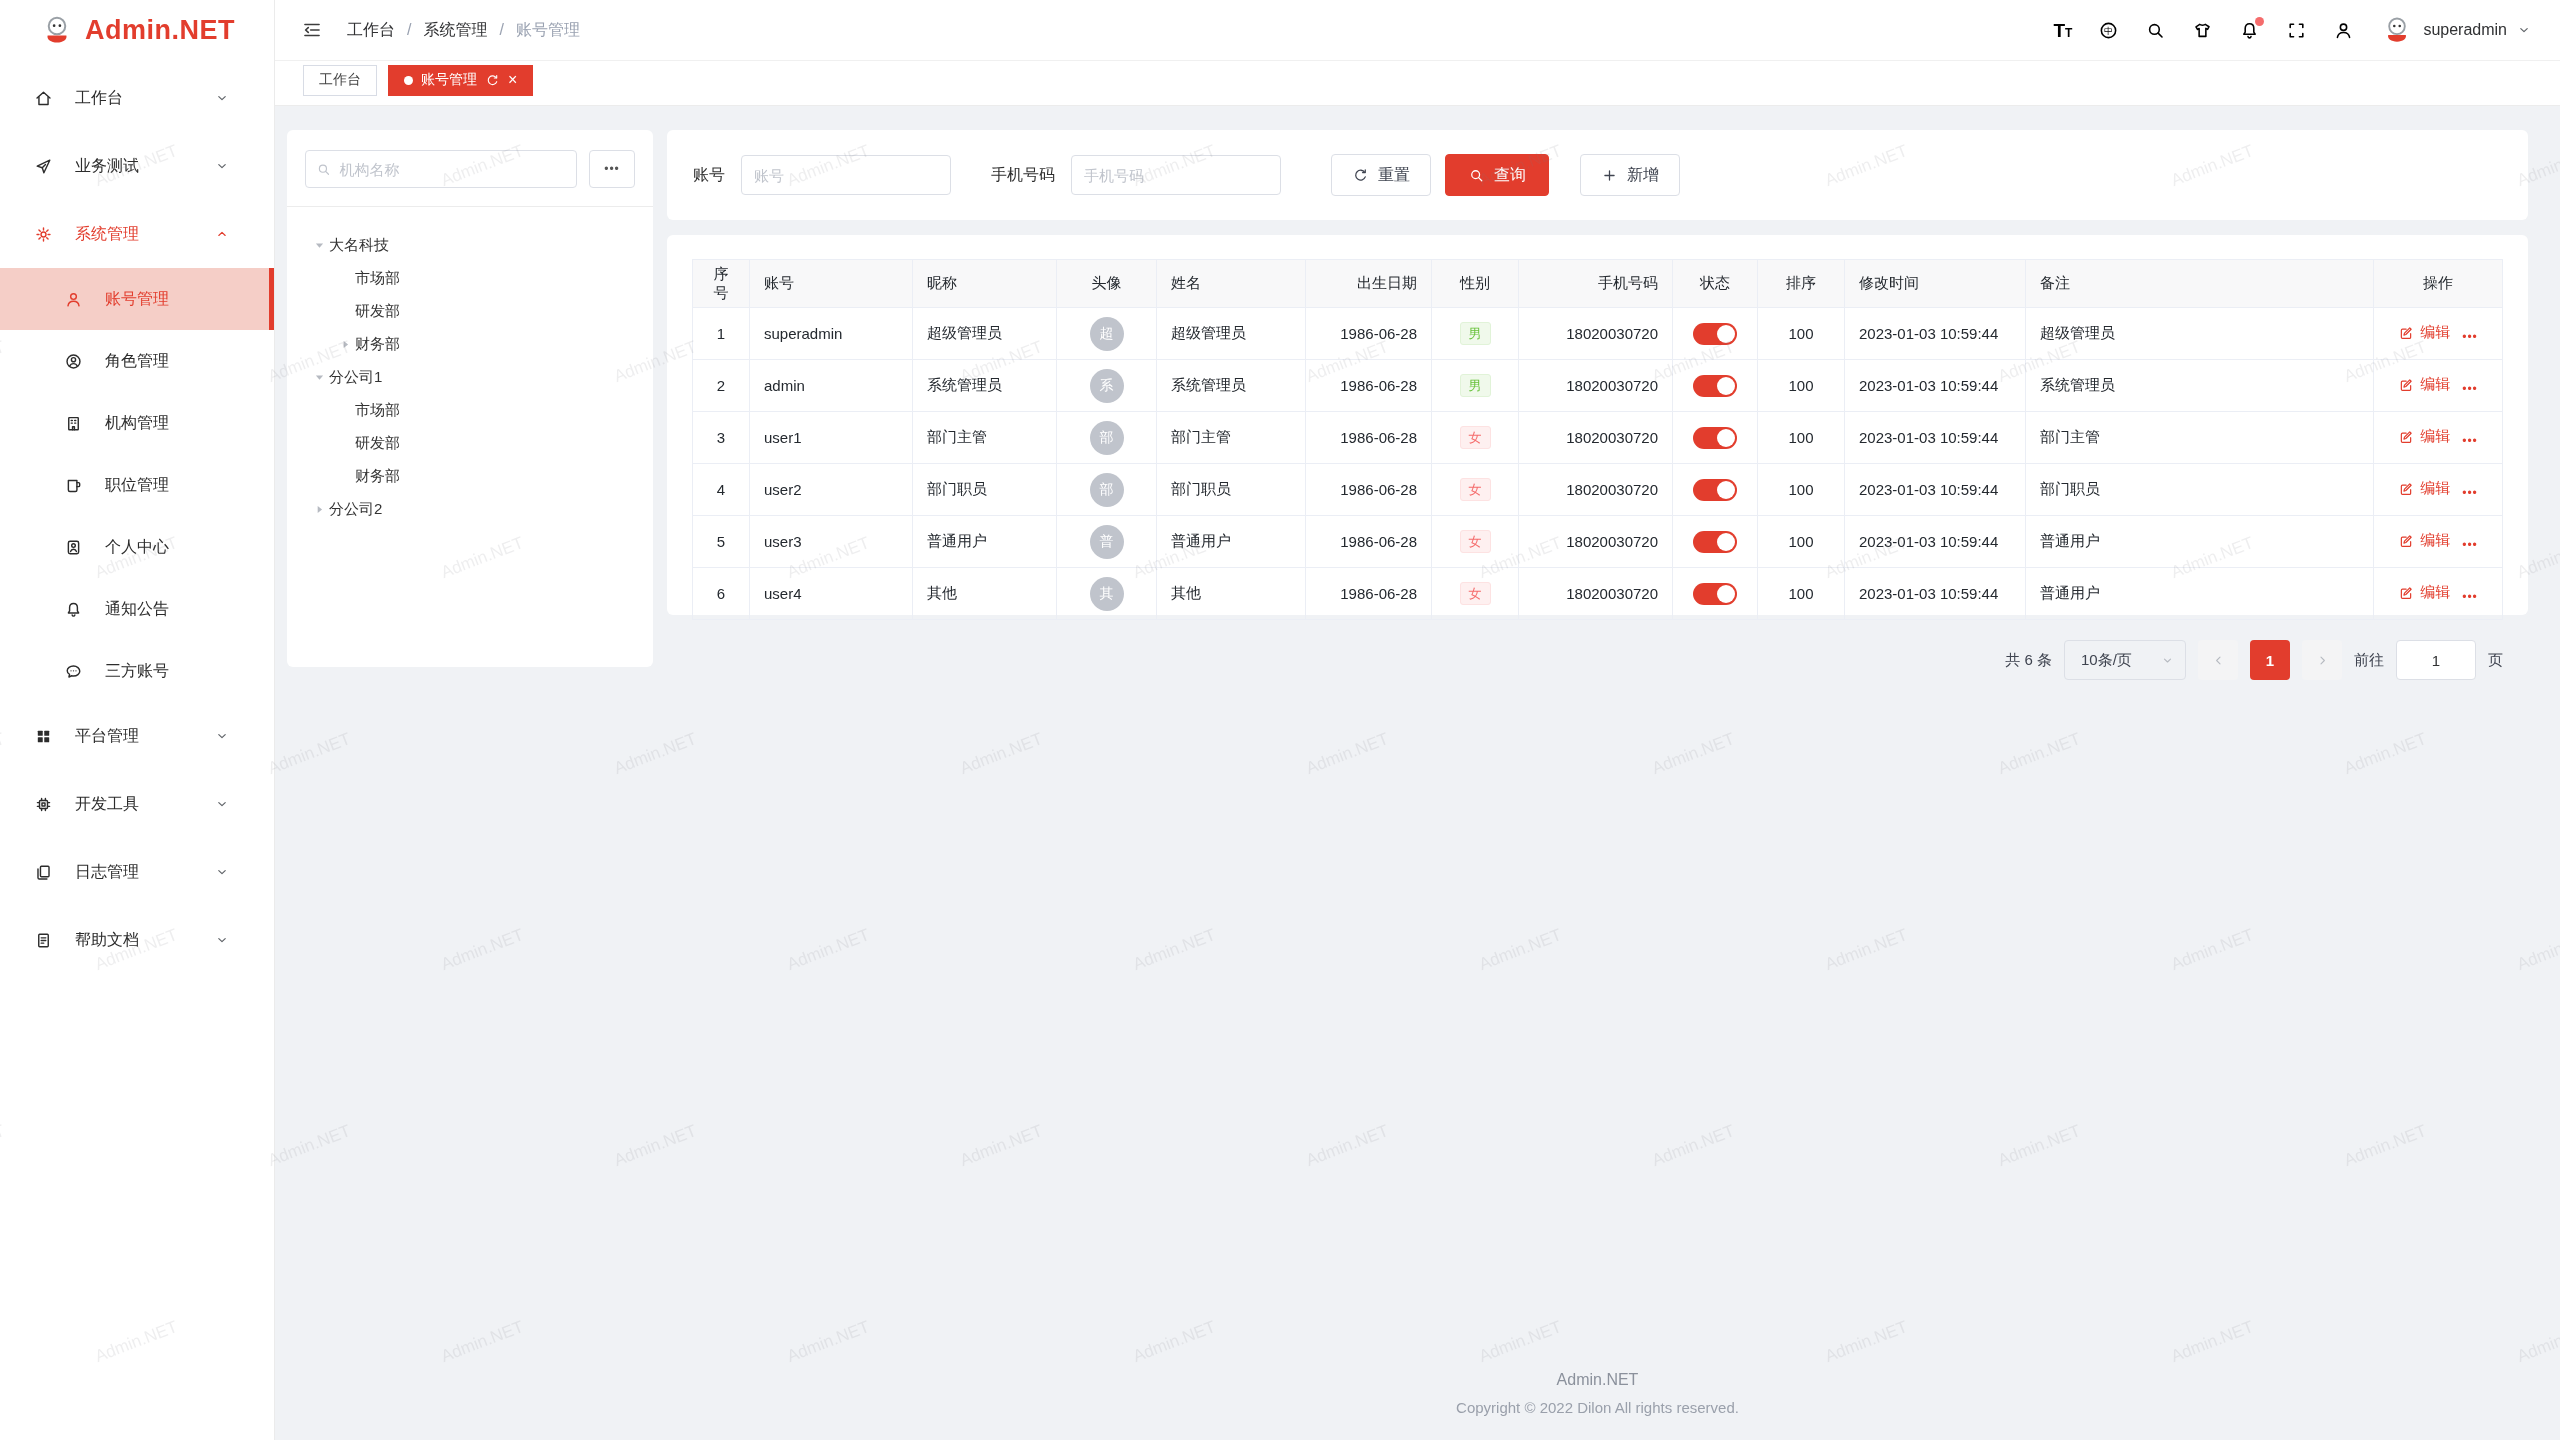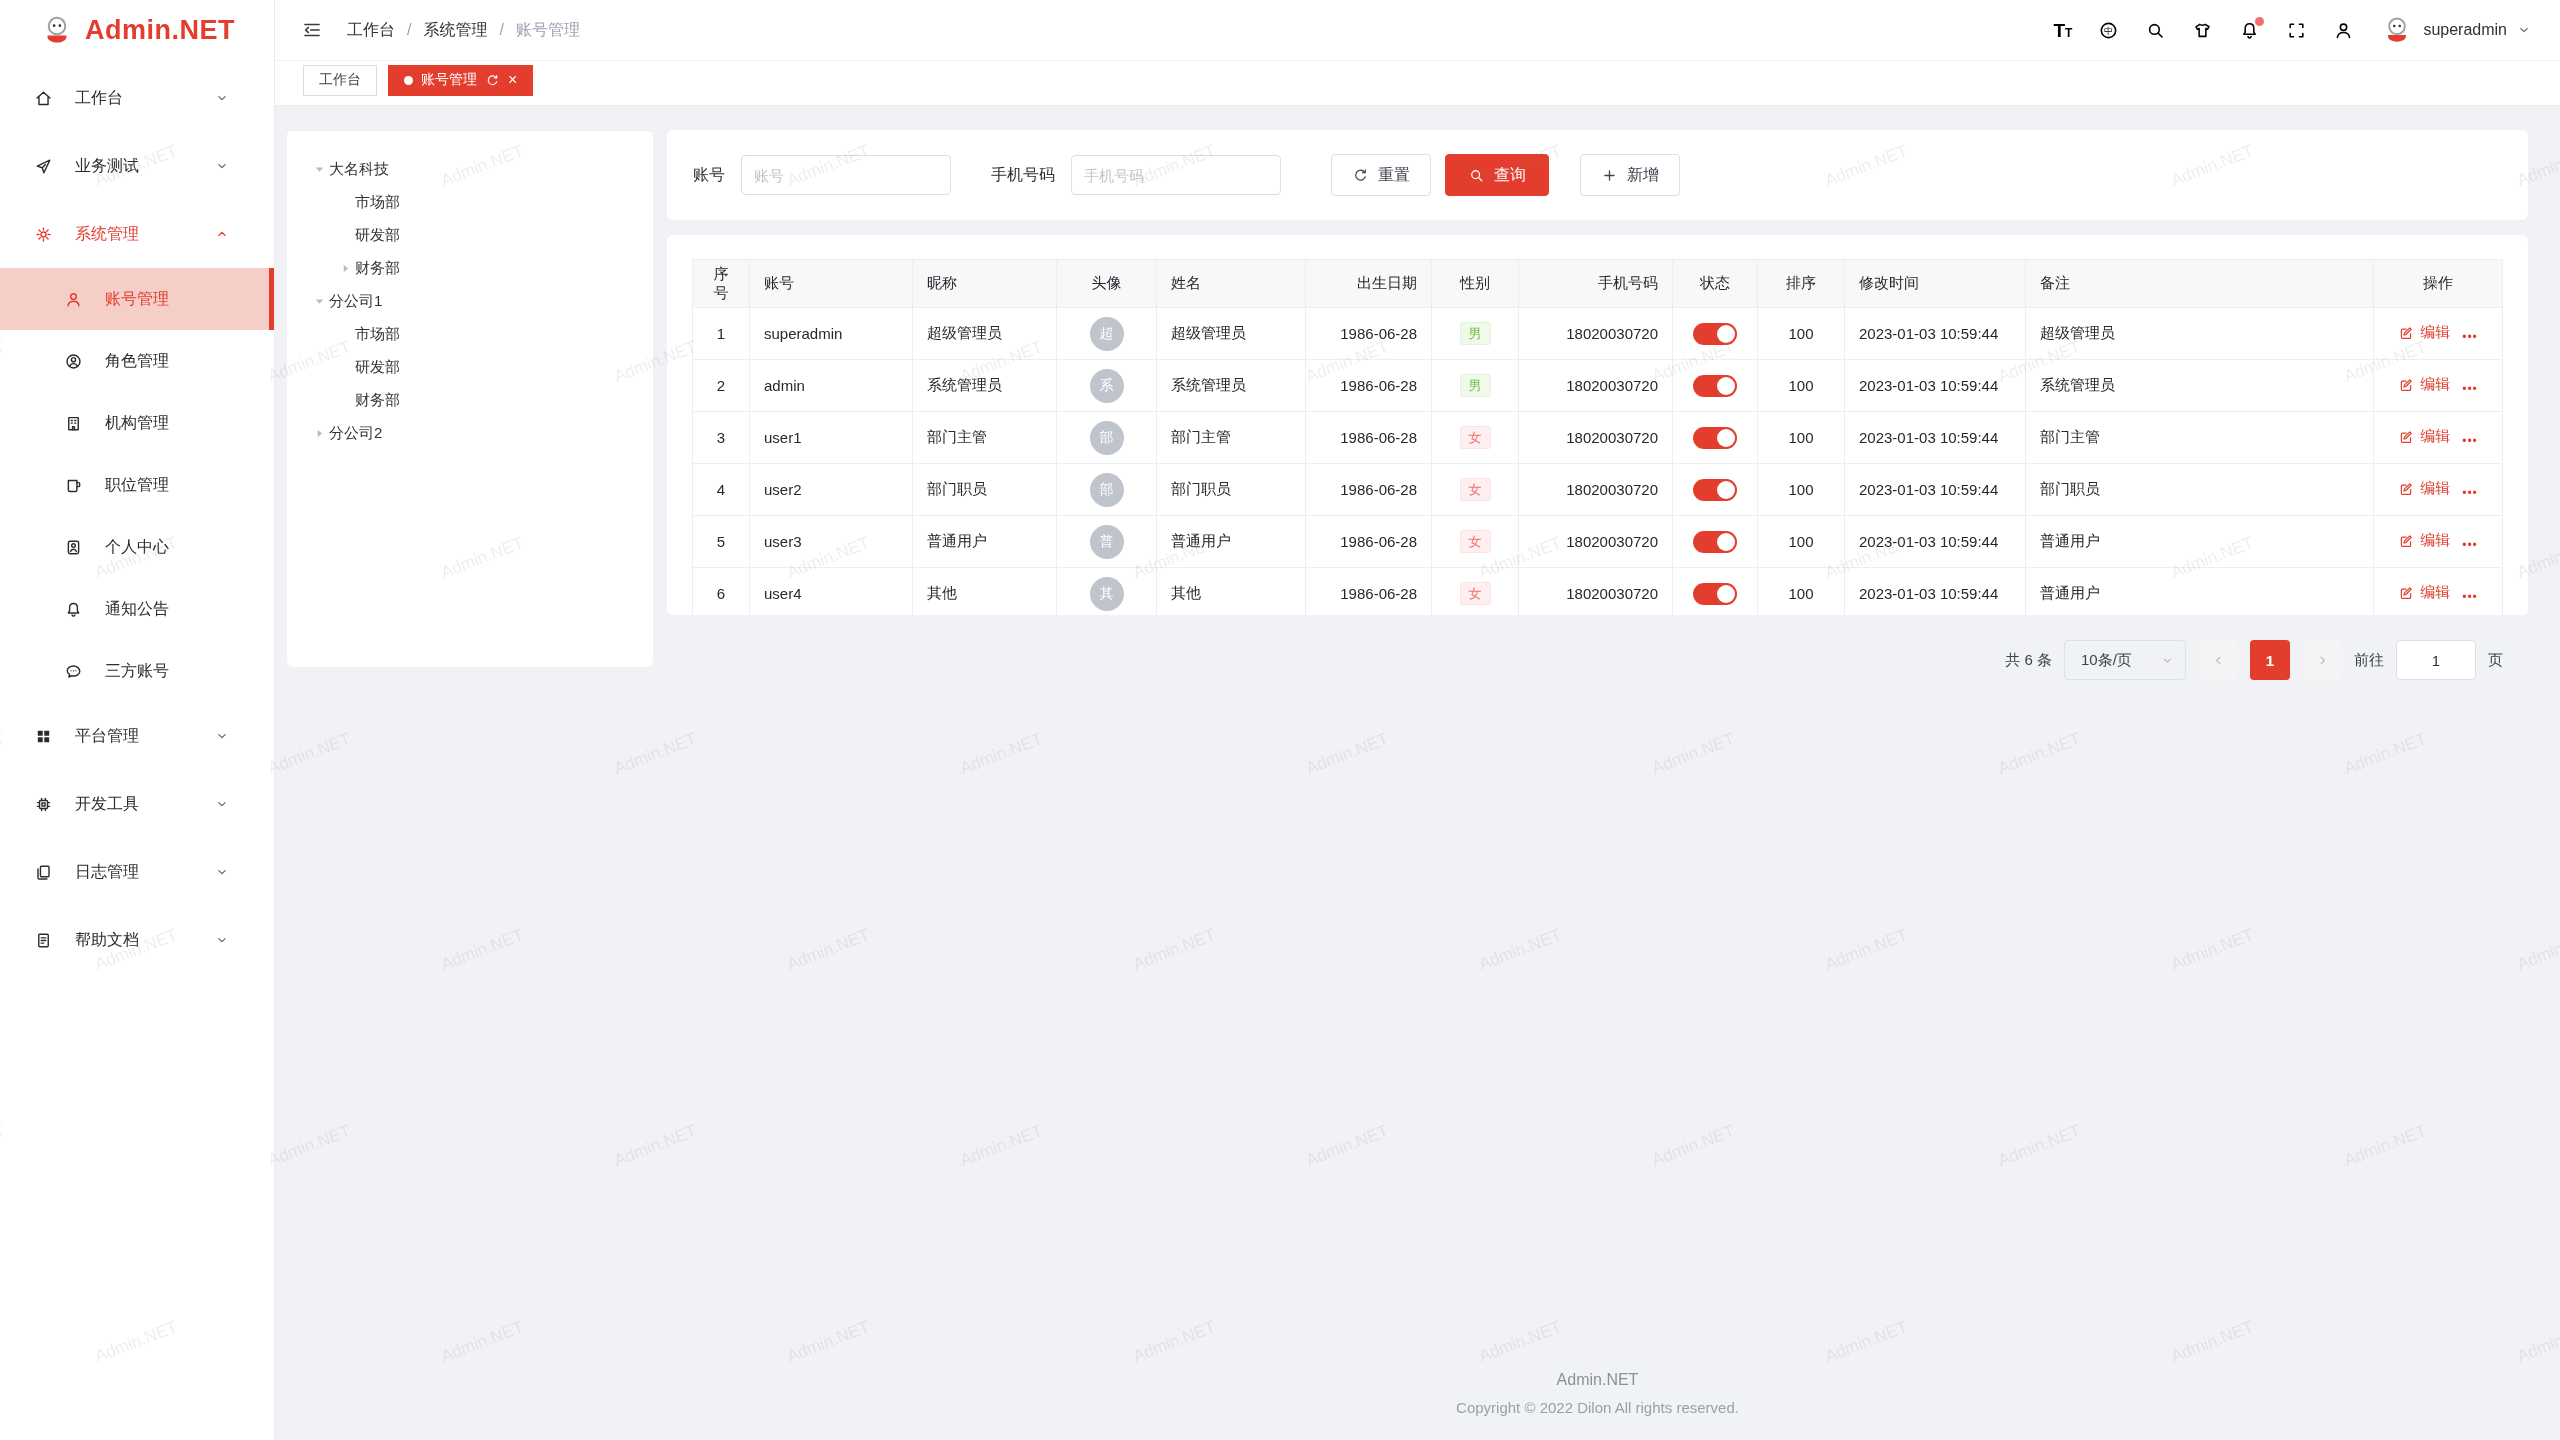--- a/index.html
+++ b/index.html
@@ -403,20 +403,32 @@
               <path d="M15.6 3.4v3.2h-3.2"></path>
             </svg>
           </span>
           <span class="tab-x">×</span>
         </span>
       </div>
 
     <div class="content">
 
       <div class="card tree-card">
+        <div class="tree-top">
+          <label class="tree-search">
+            <span class="icn" id="tree-search-icon" style="width:17px;height:17px">
+                <svg viewBox="0 0 20 20" fill="none" stroke="currentColor" stroke-width="1.5" stroke-linecap="round" stroke-linejoin="round">
+                  <circle cx="9" cy="9" r="4.6"></circle>
+                  <path d="M12.5 12.5 16.2 16.2"></path>
+                </svg>
+              </span>
+            <input type="text" placeholder="机构名称" style="">
+          </label>
+          <button class="more-btn">•••</button>
+        </div>
         <div class="tree-divider"></div>
         <div class="tree-body" id="tree">
             <div class="t-node">
               <span class="caret">
                 <span class="icn" style="width:15px;height:15px;">
                   <svg viewBox="0 0 20 20" fill="none" stroke="currentColor" stroke-width="1.5" stroke-linecap="round" stroke-linejoin="round">
                     <path d="M5.2 7.2h9.6L10 13Z" fill="currentColor" stroke="none"></path>
                   </svg>
                 </span>
               </span>

